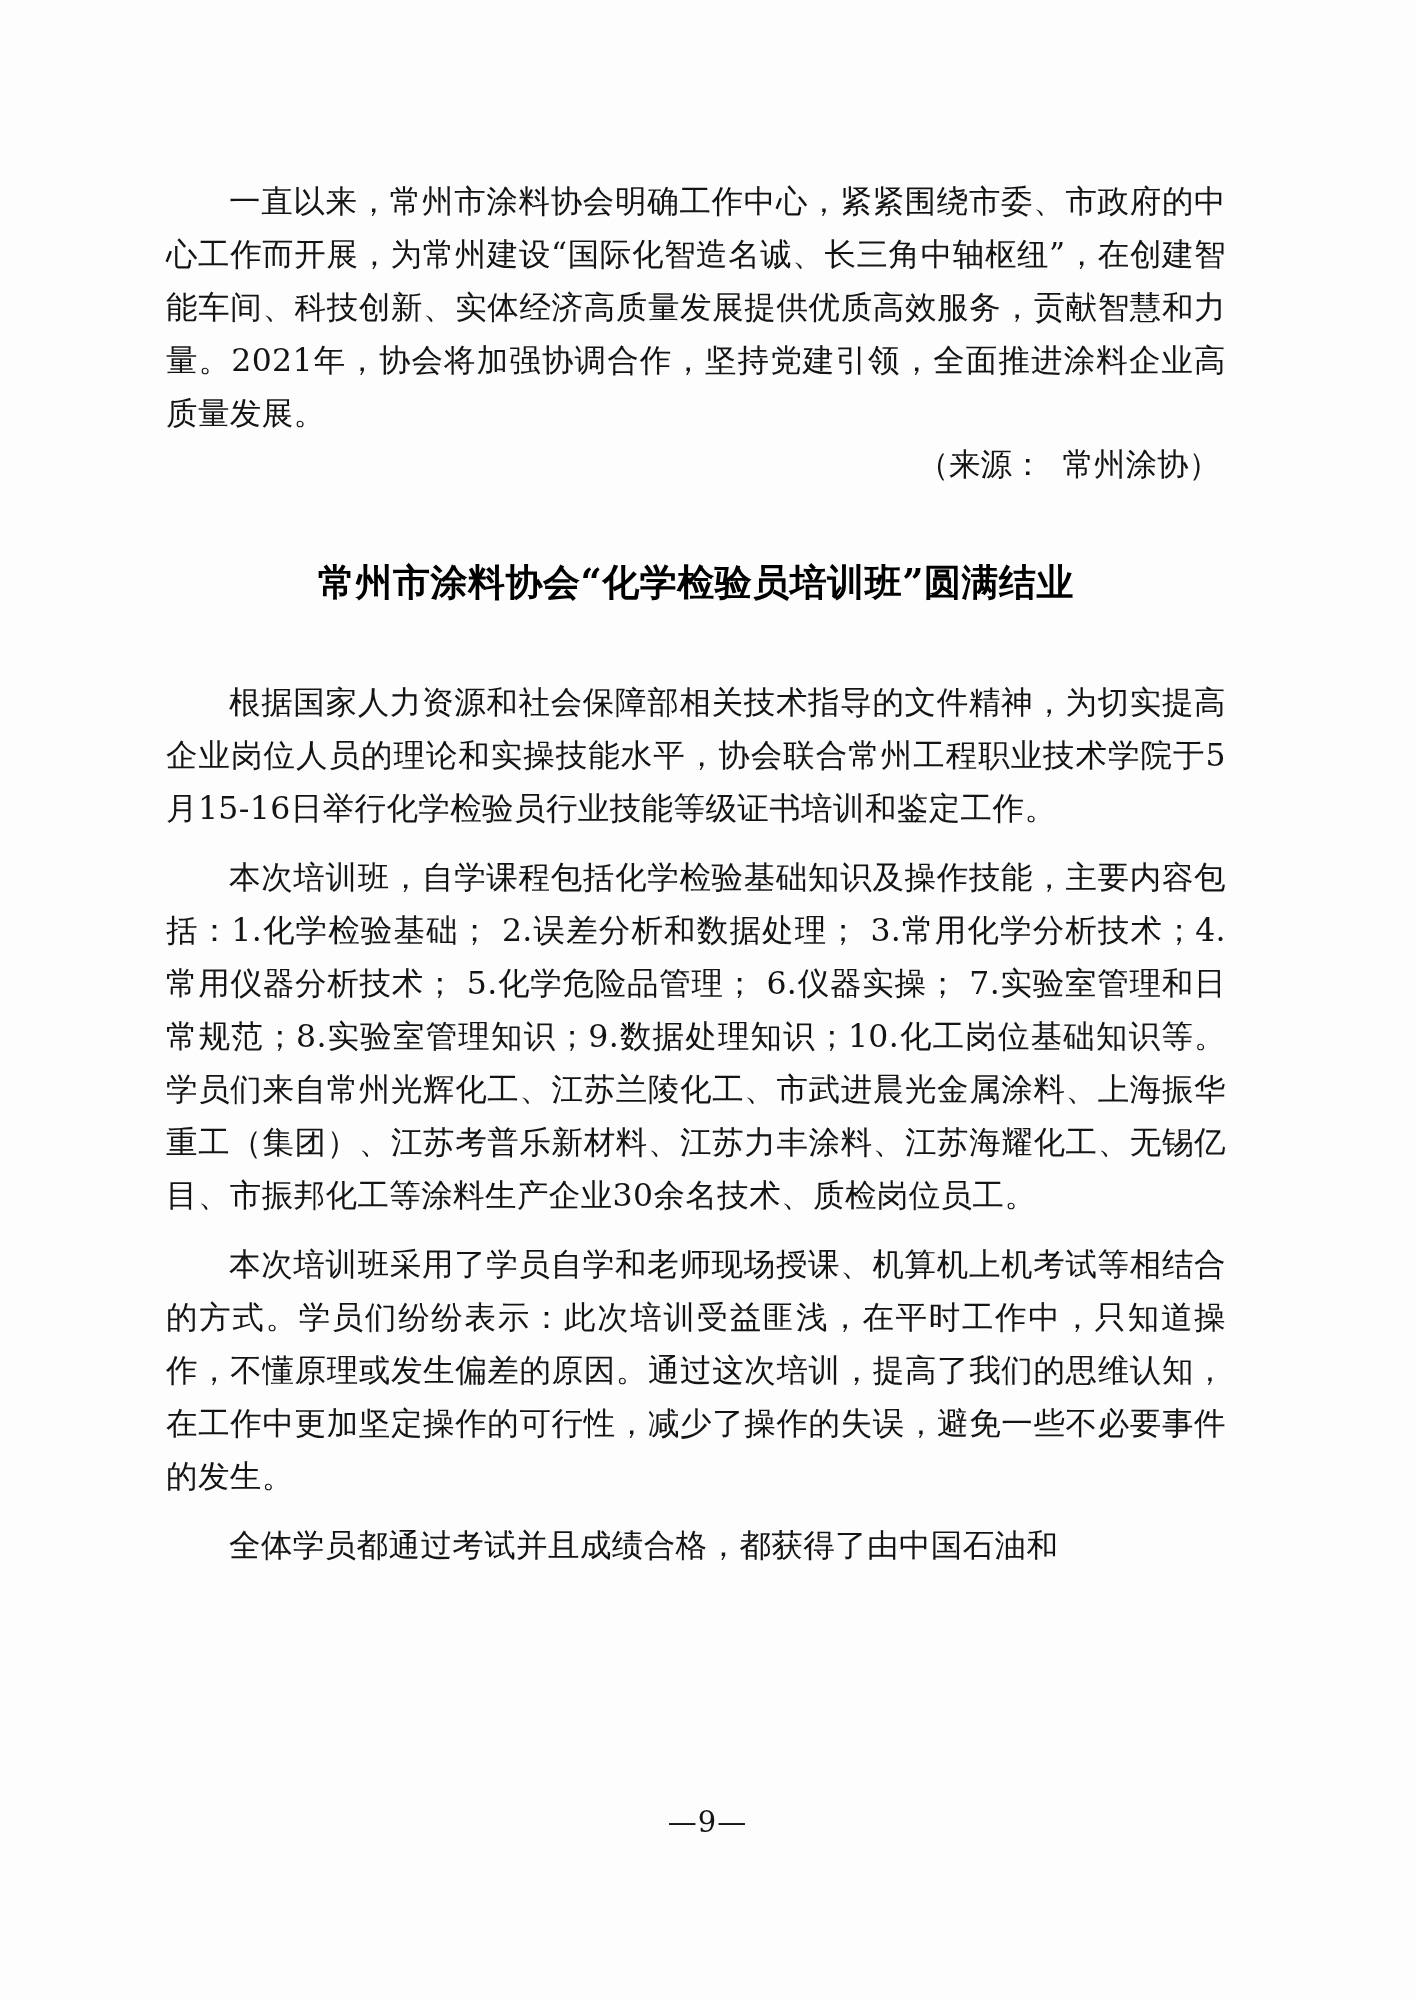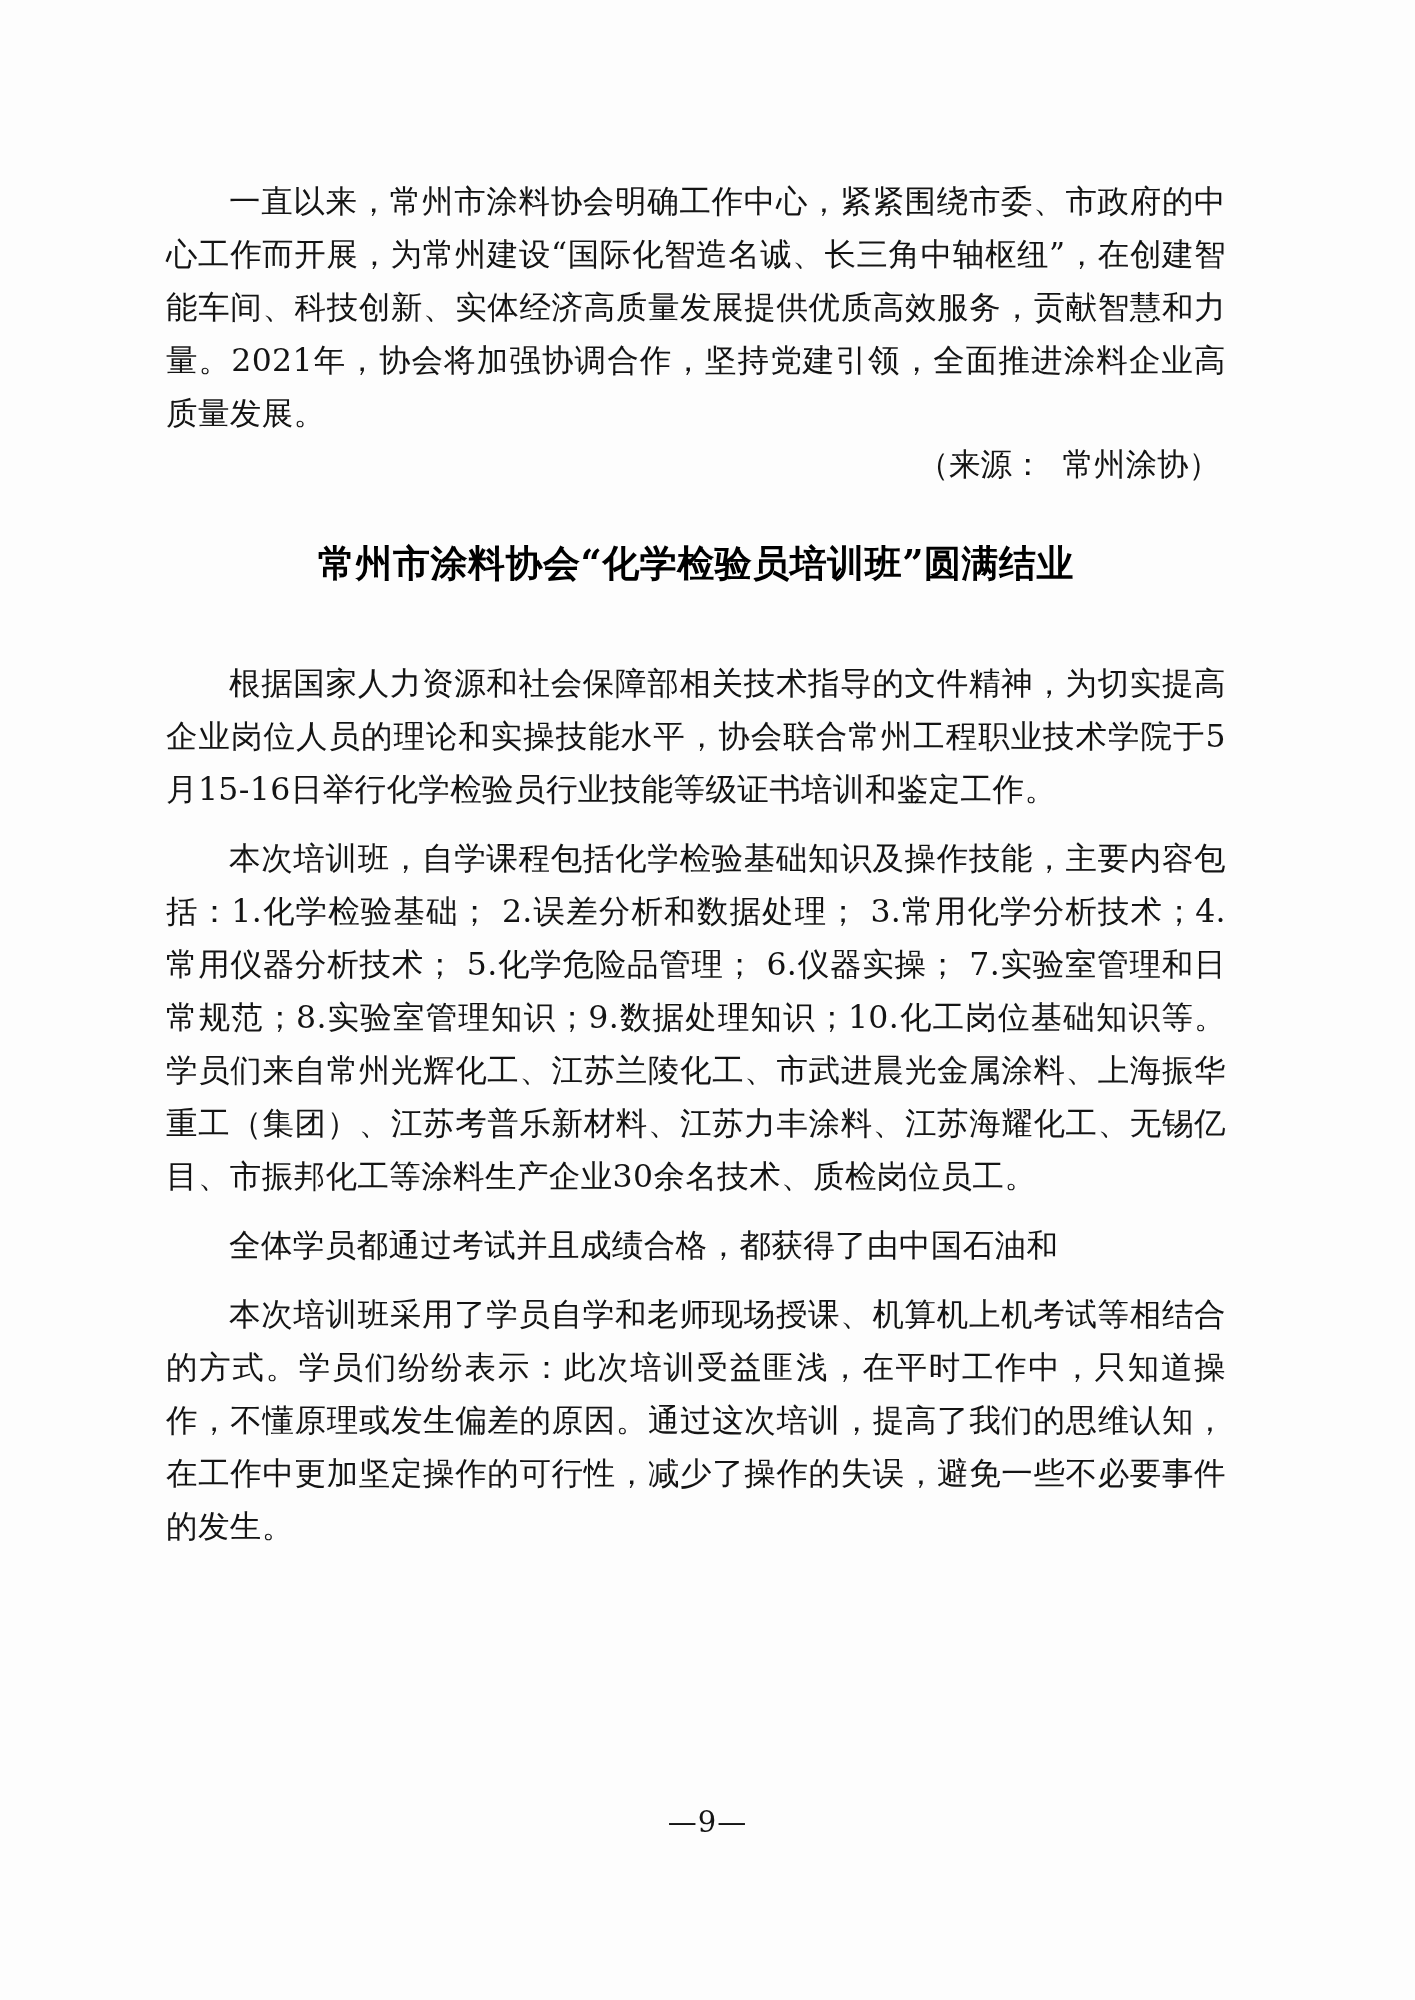--- a/index.html
+++ b/index.html
@@ -48,21 +48,21 @@
     padding-right: 6px;
     font-family: Liberation Mono, monospace;
   }
   .heading {
     font-family: "DejaVu Serif", "Liberation Serif", serif;
     font-weight: bold;
     font-size: 37px;
     line-height: 52px;
     text-align: center;
     letter-spacing: 0.5px;
-    margin: 44px 0 0 0;
+    margin: 63px 0 0 0;
     color: #000000;
   }
   .gap-after-heading {
     height: 52px;
   }
   .section-body .para {
     margin-top: 16px;
   }
   .footer {
     position: absolute;
@@ -87,22 +87,22 @@
       <p class="source-line">（来源： 常州涂协）</p>
     </div>
 
     <h2 class="heading">常州市涂料协会“化学检验员培训班”圆满结业</h2>
 
     <div class="gap-after-heading"></div>
 
     <div class="section-body">
       <p class="para">根据国家人力资源和社会保障部相关技术指导的文件精神，为切实提高企业岗位人员的理论和实操技能水平，协会联合常州工程职业技术学院于5月15-16日举行化学检验员行业技能等级证书培训和鉴定工作。</p>
       <p class="para">本次培训班，自学课程包括化学检验基础知识及操作技能，主要内容包括：1.化学检验基础； 2.误差分析和数据处理； 3.常用化学分析技术；4.常用仪器分析技术； 5.化学危险品管理； 6.仪器实操； 7.实验室管理和日常规范；8.实验室管理知识；9.数据处理知识；10.化工岗位基础知识等。学员们来自常州光辉化工、江苏兰陵化工、市武进晨光金属涂料、上海振华重工（集团）、江苏考普乐新材料、江苏力丰涂料、江苏海耀化工、无锡亿目、市振邦化工等涂料生产企业30余名技术、质检岗位员工。</p>
+      <p class="para">本次培训班采用了学员自学和老师现场授课、机算机上机考试等相结合的方式。学员们纷纷表示：此次培训受益匪浅，在平时工作中，只知道操作，不懂原理或发生偏差的原因。通过这次培训，提高了我们的思维认知，在工作中更加坚定操作的可行性，减少了操作的失误，避免一些不必要事件的发生。</p>
       <p class="para">全体学员都通过考试并且成绩合格，都获得了由中国石油和</p>
-      <p class="para">本次培训班采用了学员自学和老师现场授课、机算机上机考试等相结合的方式。学员们纷纷表示：此次培训受益匪浅，在平时工作中，只知道操作，不懂原理或发生偏差的原因。通过这次培训，提高了我们的思维认知，在工作中更加坚定操作的可行性，减少了操作的失误，避免一些不必要事件的发生。</p>
     </div>
 
   </div>
 
   <div class="footer">
     <span>—9—</span>
   </div>
 
 </div>
 

